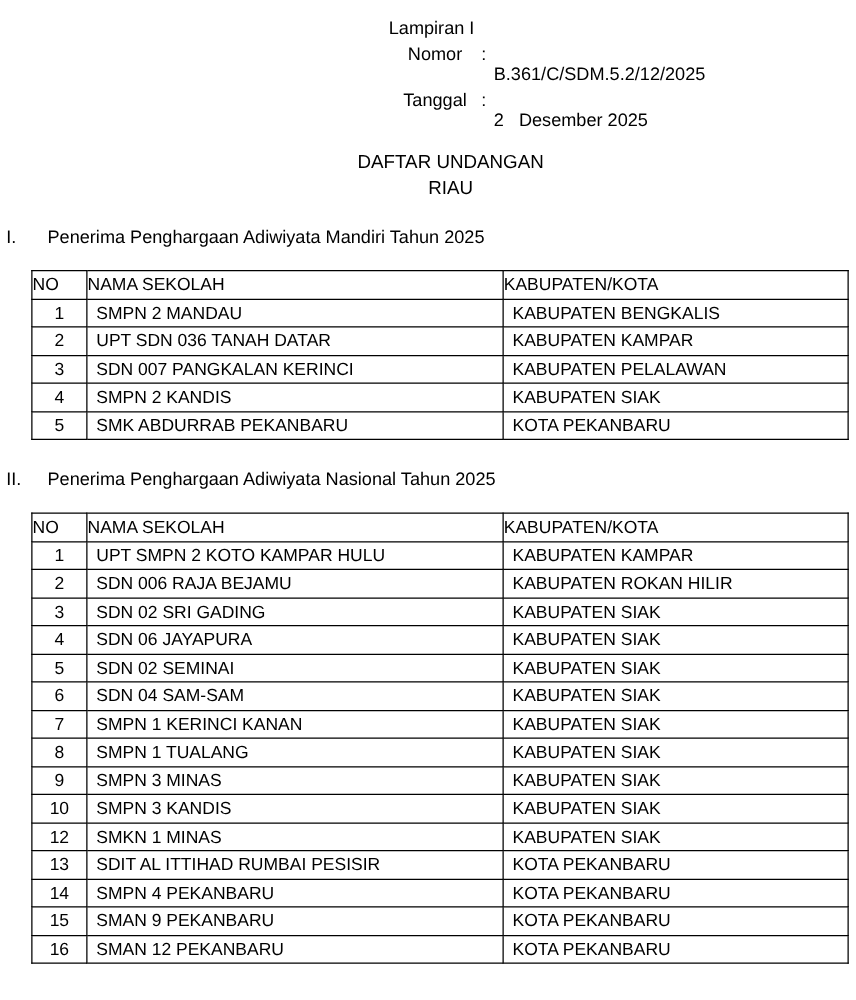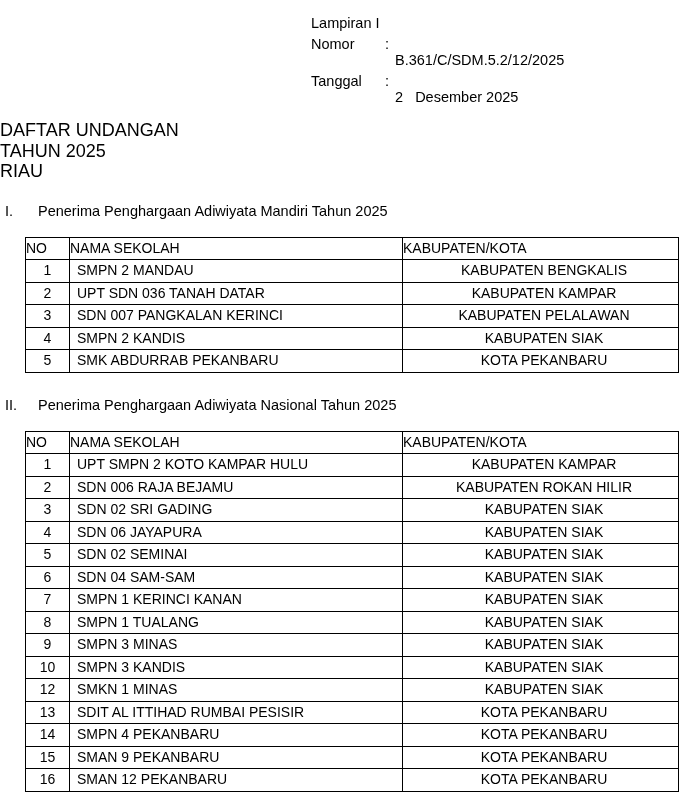--- a/index.html
+++ b/index.html
@@ -33,39 +33,42 @@
     font-size: 14.5px;
     line-height: 21px;
   }
   .lh-row {
     display: flex;
     white-space: nowrap;
   }
   .lh-label {
     width: 74px;
     flex: 0 0 74px;
+    text-align: center;
   }
   .lh-sep {
     width: 10px;
     flex: 0 0 10px;
   }
   .lh-value {
     white-space: pre;
     margin-top: 16px;
   }
   .lh-single {
     white-space: nowrap;
   }
 
   
   .doc-title {
-    font-size: 18px;
+    text-align: center;
+    font-size: 15px;
     line-height: 20.5px;
     margin: 0;
     padding-top: 12px;
+    padding-left: 36px;
   }
   .doc-title div {
     white-space: nowrap;
   }
 
   
   .section {
     position: relative;
   }
   .section-1 { padding-top: 20px; }
@@ -106,21 +109,21 @@
     vertical-align: middle;
     overflow: hidden;
     white-space: nowrap;
   }
   table.listing thead th {
     text-align: left;
     font-weight: normal;
   }
   .col-no   { width: 43px;  text-align: center; }
   .col-name { width: 332px; text-align: left; padding-left: 7px !important; }
-  .col-kab  { width: 275px; text-align: center; padding-left: 7px !important; }
+  .col-kab  { width: 275px; text-align: left; padding-left: 7px !important; }
   .col-name-h, .col-kab-h { padding-left: 0 !important; }
 
   td.col-no { text-align: center; }
 </style>
 </head>
 <body>
 
 <div class="page">
 
   <div class="letterhead">
@@ -134,21 +137,20 @@
     </div>
     <div class="lh-row">
       <span class="lh-label">Tanggal</span>
       <span class="lh-sep">:</span>
       <span class="lh-value">2   Desember 2025</span>
     </div>
   </div>
 
   <div class="doc-title">
     <div>DAFTAR UNDANGAN</div>
-    <div>TAHUN 2025</div>
     <div>RIAU</div>
   </div>
 
   <div class="section section-1">
     <div class="section-heading">
       <span class="sec-num">I.</span>
       <span class="sec-text">Penerima Penghargaan Adiwiyata Mandiri Tahun 2025</span>
     </div>
     <div class="table-wrap">
       <table class="listing">

